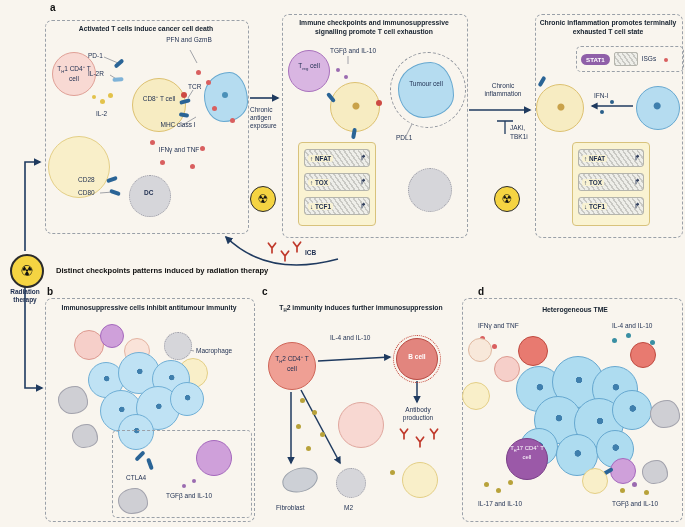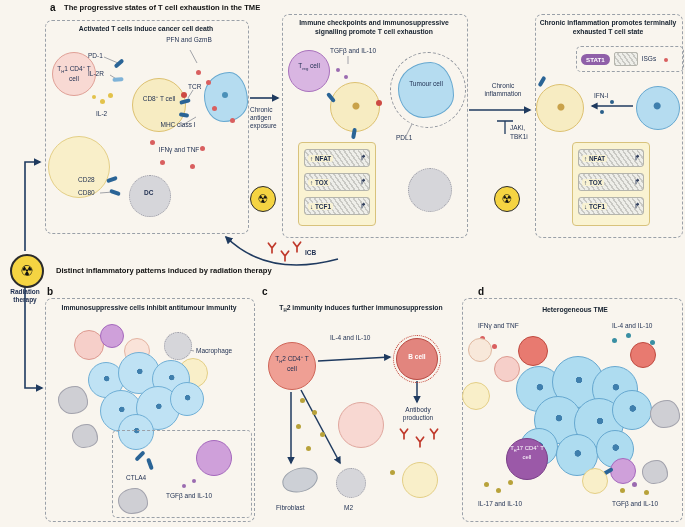--- a/index.html
+++ b/index.html
@@ -62,21 +62,20 @@
         <path d="M181,126 L196,117"></path>
         <path d="M100,180 L110,180"></path>
       <path d="M100,193 L113,192"></path>
         <path d="M348,56 L348,64"></path>
         <path d="M406,136 L412,124"></path>
       <path d="M194,351 L180,348"></path>
     </g>
   </svg>
 
   <div class="panel-letter" style="left:50px;top:2px">a</div>
-  <div class="fig-title" style="left:64px;top:3px">The progressive states of T cell exhaustion in the TME</div>
 
   <div class="dbox" style="left:45px;top:20px;width:202px;height:212px"></div>
   <div class="box-title" style="left:50px;top:25px;width:192px">Activated T cells induce cancer cell death</div>
 
   <div class="cell" style="left:52px;top:52px;width:44px;height:44px;background:#f8d9d3;border:1.5px solid #e0a096"></div>
   <div class="lbl c" style="left:53px;top:64px;width:42px"><span>T</span><sub>H</sub><span>1 CD4</span><sup>+</sup><span> T cell</span></div>
 
   <div class="lbl" style="left:88px;top:52px">PD-1</div>
   <div class="lbl" style="left:88px;top:70px">IL-2R</div>
   <div class="rec" style="left:117px;top:58px;width:4px;height:11px;transform:rotate(48deg)"></div>
@@ -206,21 +205,21 @@
   <svg class="abs" style="left:291px;top:241px" width="12" height="12" viewBox="0 0 10 10">
       <path d="M5 9 L5 5 M5 5 L2 1 M5 5 L8 1" stroke="#c0392b" stroke-width="1.4" fill="none" stroke-linecap="round"></path>
     </svg>
   <div class="lbl" style="left:305px;top:249px;font-weight:bold">ICB</div>
 
   <div class="radsym" style="left:10px;top:254px;width:30px;height:30px;font-size:15px;border-width:2px">
       <span>☢</span>
     </div>
   <div class="lbl c" style="left:2px;top:288px;width:46px;font-weight:bold">Radiation therapy</div>
 
-  <div class="fig-title" style="left:56px;top:266px">Distinct inflammatory patterns induced by radiation therapy</div>
+  <div class="fig-title" style="left:56px;top:266px">Distinct checkpoints patterns induced by radiation therapy</div>
 
   <div class="panel-letter" style="left:47px;top:286px">b</div>
   <div class="dbox" style="left:45px;top:298px;width:208px;height:222px"></div>
   <div class="box-title" style="left:60px;top:304px;width:178px">Immunosuppressive cells inhibit antitumour immunity</div>
 
   <div class="cell" style="left:74px;top:330px;width:30px;height:30px;background:#f6cfc9;border:1.5px solid #dd9a90"></div>
   <div class="cell" style="left:100px;top:324px;width:24px;height:24px;background:#cfa0da;border:1.5px solid #a569bd"></div>
   <div class="cell" style="left:124px;top:338px;width:26px;height:26px;background:#fae3d9;border:1.5px solid #e4b4a2"></div>
   <div class="cell" style="left:164px;top:332px;width:28px;height:28px;background:#d6d6da;border:1.5px dotted #9b9ba4"></div>
   <div class="lbl" style="left:196px;top:347px">Macrophage</div>

